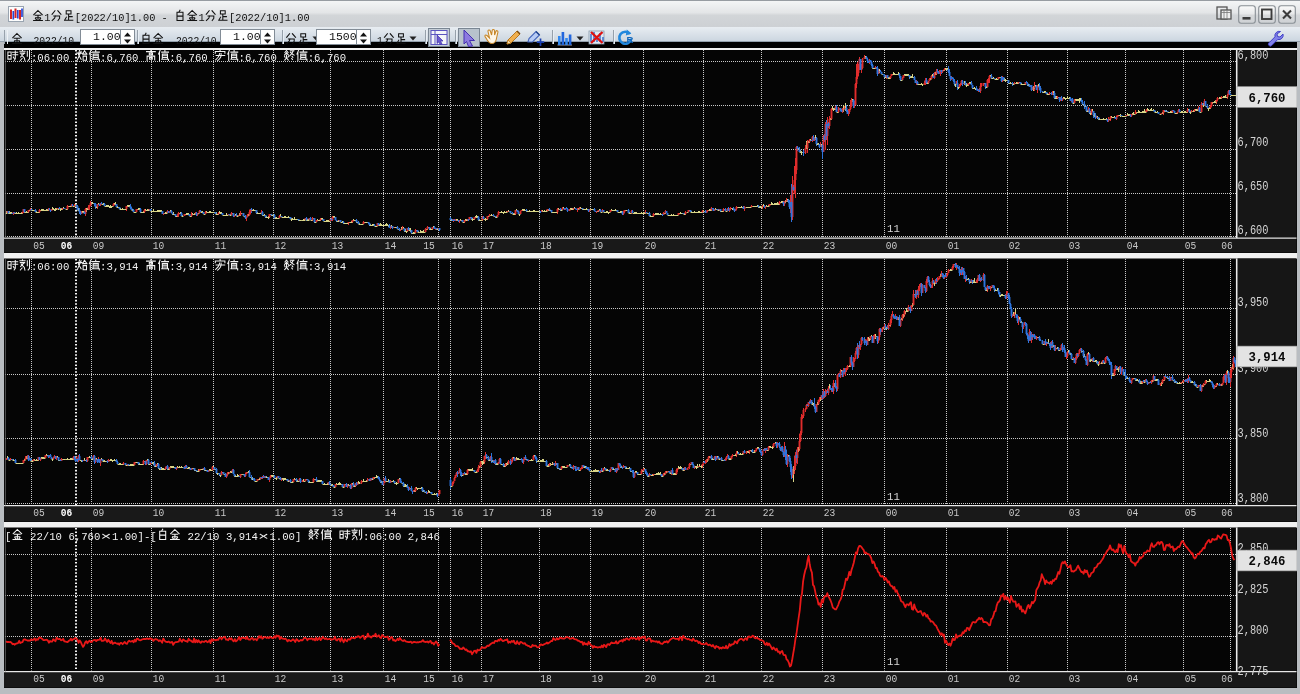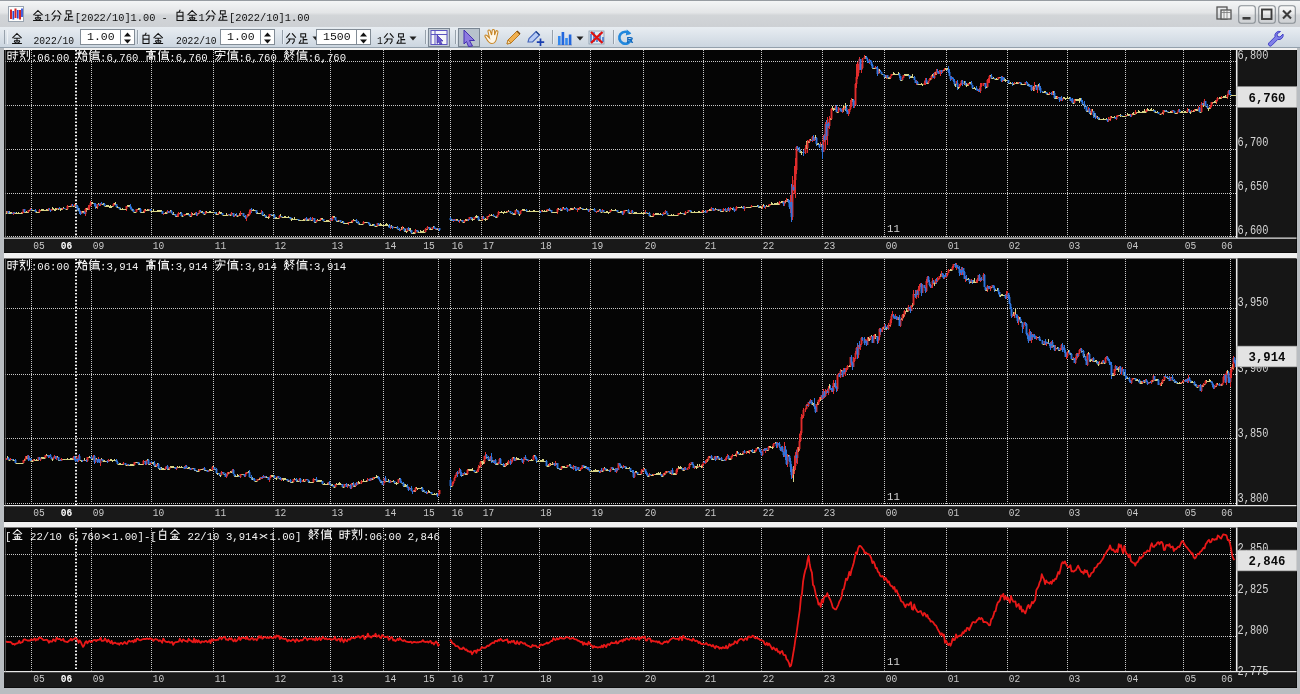--- a/index.html
+++ b/index.html
@@ -1,23 +1,23 @@
 <!DOCTYPE html>
 <html><head><meta charset="utf-8"><style>
 html,body{margin:0;padding:0;width:1300px;height:694px;overflow:hidden;background:#000;
 font-family:"Liberation Sans",sans-serif;}
 #win{position:relative;width:1300px;height:694px;background:#000;}
 .titlebar{position:absolute;left:0;top:0;width:1300px;height:27px;
 background:linear-gradient(#f4f5f6,#e3e5e7 45%,#d2d5d8 55%,#cdd0d4);
 border-top:1px solid #979ca2;box-sizing:border-box;}
 .appicon{position:absolute;left:8px;top:5px;}
-.toolbar{position:absolute;left:0;top:27px;width:1300px;height:21px;
+.toolbar{position:absolute;left:0;top:27px;width:1300px;height:15px;
 background:linear-gradient(#e8edf2,#ccd6e0);border-bottom:1px solid #93a0ac;box-sizing:border-box;}
 .edit{position:absolute;top:2px;height:14px;background:#fff;border:1px solid #828c96;
-font-family:"Liberation Mono",monospace;font-size:11.5px;color:#111;padding-left:6px;line-height:14px;}
+font-family:"Liberation Mono",monospace;font-size:11.5px;color:#111;padding-left:12px;line-height:14px;}
 .spinner{position:absolute;top:2px;width:13px;height:14px;background:#fff;border:1px solid #828c96;}
 .tsep{position:absolute;top:3px;width:1px;height:14px;background:#96a0aa;border-right:1px solid #e8eef4;}
 .wsep{position:absolute;left:0;width:1300px;background:#f1f1f1;}
 .border{position:absolute;background:#b9bdc1;}
 </style></head><body>
 <div id="win">
     <svg width="0" height="0" style="position:absolute">
       <defs>
         <symbol id="kin" overflow="visible">
           <path d="M6 0.8 L1.8 5 M6 0.8 L10.2 5 M3.2 5.6 H8.8 M6 5.6 V10.6 M3.6 8 H8.4 M1.6 10.8 H10.4 M3.4 8.9 L4.4 10 M8.6 8.9 L7.6 10" fill="none" stroke-linecap="square"></path>

